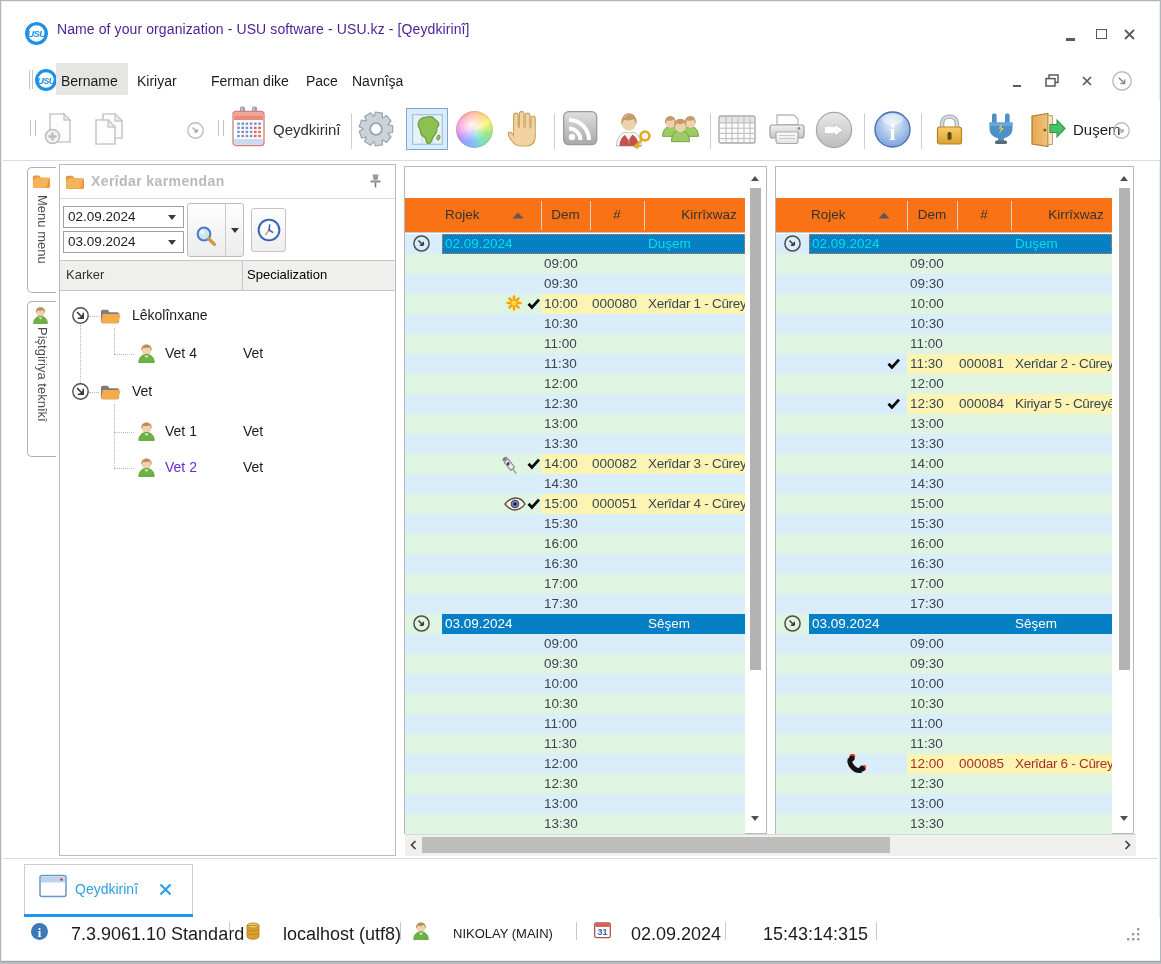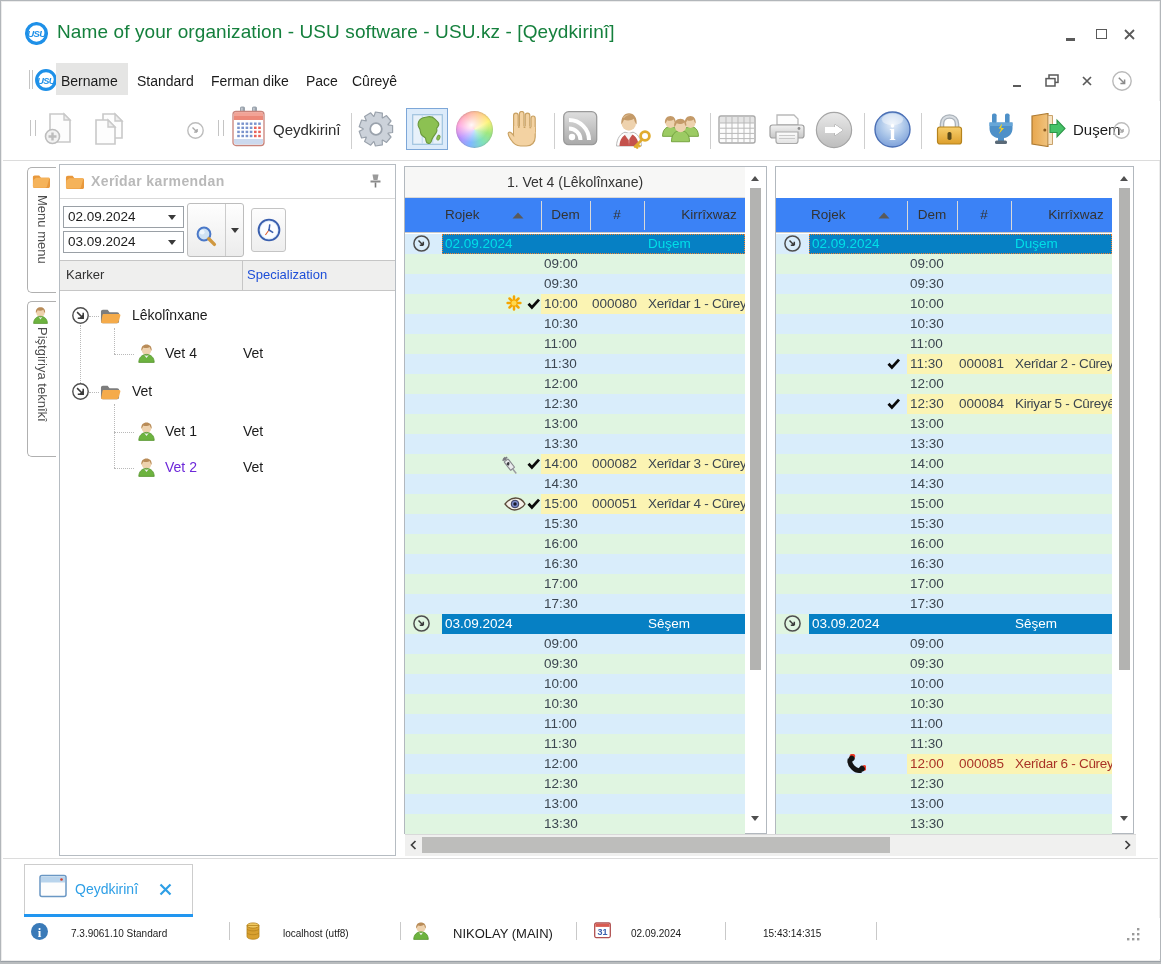--- a/index.html
+++ b/index.html
@@ -1,68 +1,68 @@
 <!DOCTYPE html>
 <html><head><meta charset="utf-8"><title>x</title><style>
 *{margin:0;padding:0;box-sizing:border-box}
 html,body{width:1161px;height:964px;background:#fff;font-family:"Liberation Sans",sans-serif;overflow:hidden}
 #win{position:absolute;left:0;top:0;width:1161px;height:962px;background:#fff;border:1px solid #b2b6ba;border-bottom-color:#9aa0a6;box-shadow:inset 0 0 0 1px #ececec}
 .abs{position:absolute}
 
-#title{position:absolute;left:56px;top:20px;font-size:19px;color:#15803d;white-space:nowrap;letter-spacing:0.1px}
+#title{position:absolute;left:56px;top:20px;font-size:14px;color:#4c1d95;white-space:nowrap;letter-spacing:0.1px}
 .wbtn{position:absolute;color:#555}
 
 .menuitem{position:absolute;top:66px;height:28px;line-height:28px;font-size:14px;color:#1b1b1b;white-space:nowrap}
 
 #toolbar{position:absolute;left:2px;top:100px;width:1157px;height:60px;border-bottom:1px solid #dcdcdc;background:#fff}
 .tsep{position:absolute;top:112px;width:1px;height:36px;background:#cfcfcf}
 .grip2{position:absolute;width:6px;height:16px;border-left:1px solid #c4c4c4;border-right:1px solid #c4c4c4}
 
 .vtab{position:absolute;left:26px;width:29px;border:1px solid #b0b0b0;border-right:none;border-radius:5px 0 0 5px;background:#fff}
 
 #lpanel{position:absolute;left:58px;top:163px;width:337px;height:692px;border:1px solid #b6bcc2;background:#fff}
 .field{position:absolute;border:1px solid #9aa0a6;background:#fff;font-size:13.5px;color:#1b1b1b}
 .gridhead{position:absolute;background:#efefee;border-top:1px solid #c6c6c6;border-bottom:1px solid #c6c6c6;font-size:13px;color:#333}
 
 .panel{position:absolute;top:165px;background:#fff;border:1px solid #b2b8be}
 .pcap{position:absolute;left:0;top:0;height:31px;width:100%;background:#f7f7f6;border-bottom:1px solid #d9d9d9;text-align:center;font-size:14px;color:#333;line-height:31px}
-.phead{position:absolute;left:0;top:31px;height:35px;width:100%;background:#3b82f6;border-bottom:1px solid #c9c9c9;font-size:13.5px;color:#333}
+.phead{position:absolute;left:0;top:31px;height:35px;width:100%;background:#f97316;border-bottom:1px solid #c9c9c9;font-size:13.5px;color:#333}
 .hsep{position:absolute;top:3px;width:1px;height:29px;background:#d9d9d9}
 .row{position:absolute;width:100%;height:20px;font-size:13.5px;color:#3c4650;overflow:hidden}
 .rg{background:#e0f5e1}
 .rb{background:#d9edfb}
 .appt{position:absolute;top:0;height:20px;background:#fbf4b3}
 .cell{position:absolute;top:0;height:20px;line-height:20px;white-space:nowrap}
 #statusbar{position:absolute;left:2px;top:917px;width:1157px;height:41px;background:#fff;font-size:14px;color:#1b1b1b}
 .ssep{position:absolute;top:7px;width:1px;height:18px;background:#c9c9c9}
-.st{position:absolute;top:0;height:32px;line-height:32px;white-space:nowrap;font-size:10px;color:#1b1b1b}
+.st{position:absolute;top:0;height:32px;line-height:32px;white-space:nowrap;font-size:18px;color:#1b1b1b}
 </style></head><body>
 <div id="win">
     <svg class="abs" style="left:24px;top:21px" width="23" height="23" viewBox="0 0 23 23">
       <circle cx="11.5" cy="11.5" r="9.9" fill="#fff" stroke="#1e90e8" stroke-width="3.22"></circle>
       <text x="11.5" y="15.18" text-anchor="middle" font-size="9.66" font-weight="bold" font-style="italic" fill="#1e90e8" font-family="Liberation Sans,sans-serif" letter-spacing="-0.69">USU</text>
     </svg>
     <div id="title">Name of your organization - USU software - USU.kz - [Qeydkirinî]</div>
     <div class="wbtn" style="left:1065px;top:37px;width:9px;height:2.6px;background:#5a5a5a"></div>
     <div class="wbtn" style="left:1095px;top:28px;width:11px;height:10px;border:1.7px solid #5a5a5a"></div>
     <svg class="abs" style="left:1123px;top:28px" width="11" height="11" viewBox="0 0 11 11">
       <path d="M1 1L10 10M10 1L1 10" stroke="#5a5a5a" stroke-width="1.8"></path>
     </svg>
     <div class="abs" style="left:28px;top:69px;width:1px;height:19px;background:#c4c4c4"></div>
     <div class="abs" style="left:31px;top:69px;width:1px;height:19px;background:#c4c4c4"></div>
     <svg class="abs" style="left:34px;top:68px" width="22" height="22" viewBox="0 0 22 22">
       <circle cx="11.0" cy="11.0" r="9.4" fill="#fff" stroke="#1e90e8" stroke-width="3.08"></circle>
       <text x="11.0" y="14.52" text-anchor="middle" font-size="9.24" font-weight="bold" font-style="italic" fill="#1e90e8" font-family="Liberation Sans,sans-serif" letter-spacing="-0.6599999999999999">USU</text>
     </svg>
     <div class="abs" style="left:55px;top:62px;width:72px;height:32px;background:#e5e5e4"></div>
     <div class="menuitem" style="left:60px">Bername</div>
-    <div class="menuitem" style="left:136px">Standard</div>
+    <div class="menuitem" style="left:136px">Kiriyar</div>
     <div class="menuitem" style="left:210px">Ferman dike</div>
     <div class="menuitem" style="left:305px">Pace</div>
-    <div class="menuitem" style="left:351px">Cûreyê</div>
+    <div class="menuitem" style="left:351px">Navnîşa</div>
     <div class="abs" style="left:1012px;top:84px;width:8px;height:2.4px;background:#5a5a5a"></div>
     <svg class="abs" style="left:1044px;top:73px" width="14" height="13" viewBox="0 0 14 13">
       <rect x="4" y="1" width="9" height="7.4" fill="none" stroke="#5a5a5a" stroke-width="1.5"></rect>
       <rect x="1" y="4.6" width="9" height="7.4" fill="#fff" stroke="#5a5a5a" stroke-width="1.5"></rect>
     </svg>
     <svg class="abs" style="left:1081px;top:75px" width="10" height="10" viewBox="0 0 10 10">
       <path d="M1 1L9 9M9 1L1 9" stroke="#5a5a5a" stroke-width="1.7"></path>
     </svg>
     <svg class="abs" style="left:1111px;top:70px" width="20" height="20" viewBox="0 0 20 20">
       <circle cx="10" cy="10" r="9.2" fill="none" stroke="#b9b9b9" stroke-width="1.4"></circle>
@@ -327,21 +327,21 @@
       <circle cx="12" cy="12" r="10.4" fill="#dcebfa" stroke="#3a5fae" stroke-width="1.9"></circle>
       <circle cx="12" cy="12" r="8.6" fill="#fbfdff"></circle>
       <path d="M12 12L12.8 6.4" stroke="#3a5fae" stroke-width="1.5"></path>
       <path d="M12 12L16.2 14.6" stroke="#3a5fae" stroke-width="1.5"></path>
       <path d="M12 12L8.4 17" stroke="#e06030" stroke-width="1.1"></path>
       <circle cx="12" cy="12" r="1" fill="#3a5fae"></circle>
     </svg>
     <div class="gridhead" style="left:59px;top:259px;width:335px;height:31px"></div>
     <div class="abs" style="left:241px;top:260px;width:1px;height:29px;background:#c6c6c6"></div>
     <div class="abs" style="left:65px;top:266px;font-size:13px;color:#333">Karker</div>
-    <div class="abs" style="left:246px;top:266px;font-size:13px;color:#1d4ed8">Specialization</div>
+    <div class="abs" style="left:246px;top:266px;font-size:13px;color:#000000">Specialization</div>
     <div class="abs" style="left:79px;top:324px;width:1px;height:62px;border-left:1px dotted #b9b9b9"></div>
     <div class="abs" style="left:113px;top:327px;width:1px;height:26px;border-left:1px dotted #b9b9b9"></div>
     <div class="abs" style="left:113px;top:353px;width:20px;height:1px;border-top:1px dotted #b9b9b9"></div>
     <div class="abs" style="left:113px;top:403px;width:1px;height:64px;border-left:1px dotted #b9b9b9"></div>
     <div class="abs" style="left:113px;top:431px;width:20px;height:1px;border-top:1px dotted #b9b9b9"></div>
     <div class="abs" style="left:113px;top:467px;width:20px;height:1px;border-top:1px dotted #b9b9b9"></div>
     <div class="abs" style="left:88px;top:315px;width:10px;height:1px;border-top:1px dotted #b9b9b9"></div>
     <div class="abs" style="left:88px;top:391px;width:10px;height:1px;border-top:1px dotted #b9b9b9"></div>
     <svg class="abs" style="left:71px;top:306px" width="17" height="17" viewBox="0 0 17 17">
       <circle cx="8.5" cy="8.5" r="7.7" fill="#fff" stroke="#4e4e4e" stroke-width="1.4"></circle>
@@ -381,21 +381,20 @@
     <div class="abs" style="left:242px;top:422px;font-size:14px;color:#1b1b1b">Vet</div>
     <svg class="abs" style="left:136px;top:457px;width:19px;height:19px" width="19" height="19" viewBox="0 0 19 19">
       <circle cx="9.5" cy="6.2" r="4.8" fill="#eed2ae"></circle>
       <path d="M4.4 6.8C3.8 2.6 6.4 0.4 9.5 0.4s5.7 2.2 5.1 6.4c-1.1-1.4-1.6-2.6-1.8-3.8-1.8 1.3-4.6 1.4-6.5.6-.5 1.1-1.2 2.2-1.9 3.2z" fill="#b98c58"></path>
       <path d="M1.8 18.4c0-4.8 3.2-8 7.7-8s7.7 3.2 7.7 8z" fill="#6db33f" stroke="#57942e" stroke-width="0.8"></path>
       <path d="M7.2 10.9c1.5 1 3.1 1 4.6 0l-2.3 3.2z" fill="#eee"></path>
     </svg>
     <div class="abs" style="left:164px;top:458px;font-size:14px;color:#6d28d9">Vet 2</div>
     <div class="abs" style="left:242px;top:458px;font-size:14px;color:#1b1b1b">Vet</div>
     <div class="panel" style="left:403px;width:363px;height:668px">
-      <div class="pcap" style="width:340px">1. Vet 4 (Lêkolînxane)</div>
       <div class="phead" style="width:340px">
         <div class="hsep" style="left:136px"></div>
         <div class="hsep" style="left:185px"></div>
         <div class="hsep" style="left:239px"></div>
         <div class="cell" style="left:40px;top:7px">Rojek</div>
         <svg class="abs" style="left:107px;top:14px" width="12" height="7" viewBox="0 0 12 7">
           <path d="M0.5 6.5h11L6 0.5z" fill="#5a5a5a"></path>
         </svg>
         <div class="cell" style="left:136px;width:49px;text-align:center;top:7px">Dem</div>
         <div class="cell" style="left:185px;width:54px;text-align:center;top:7px">#</div>

